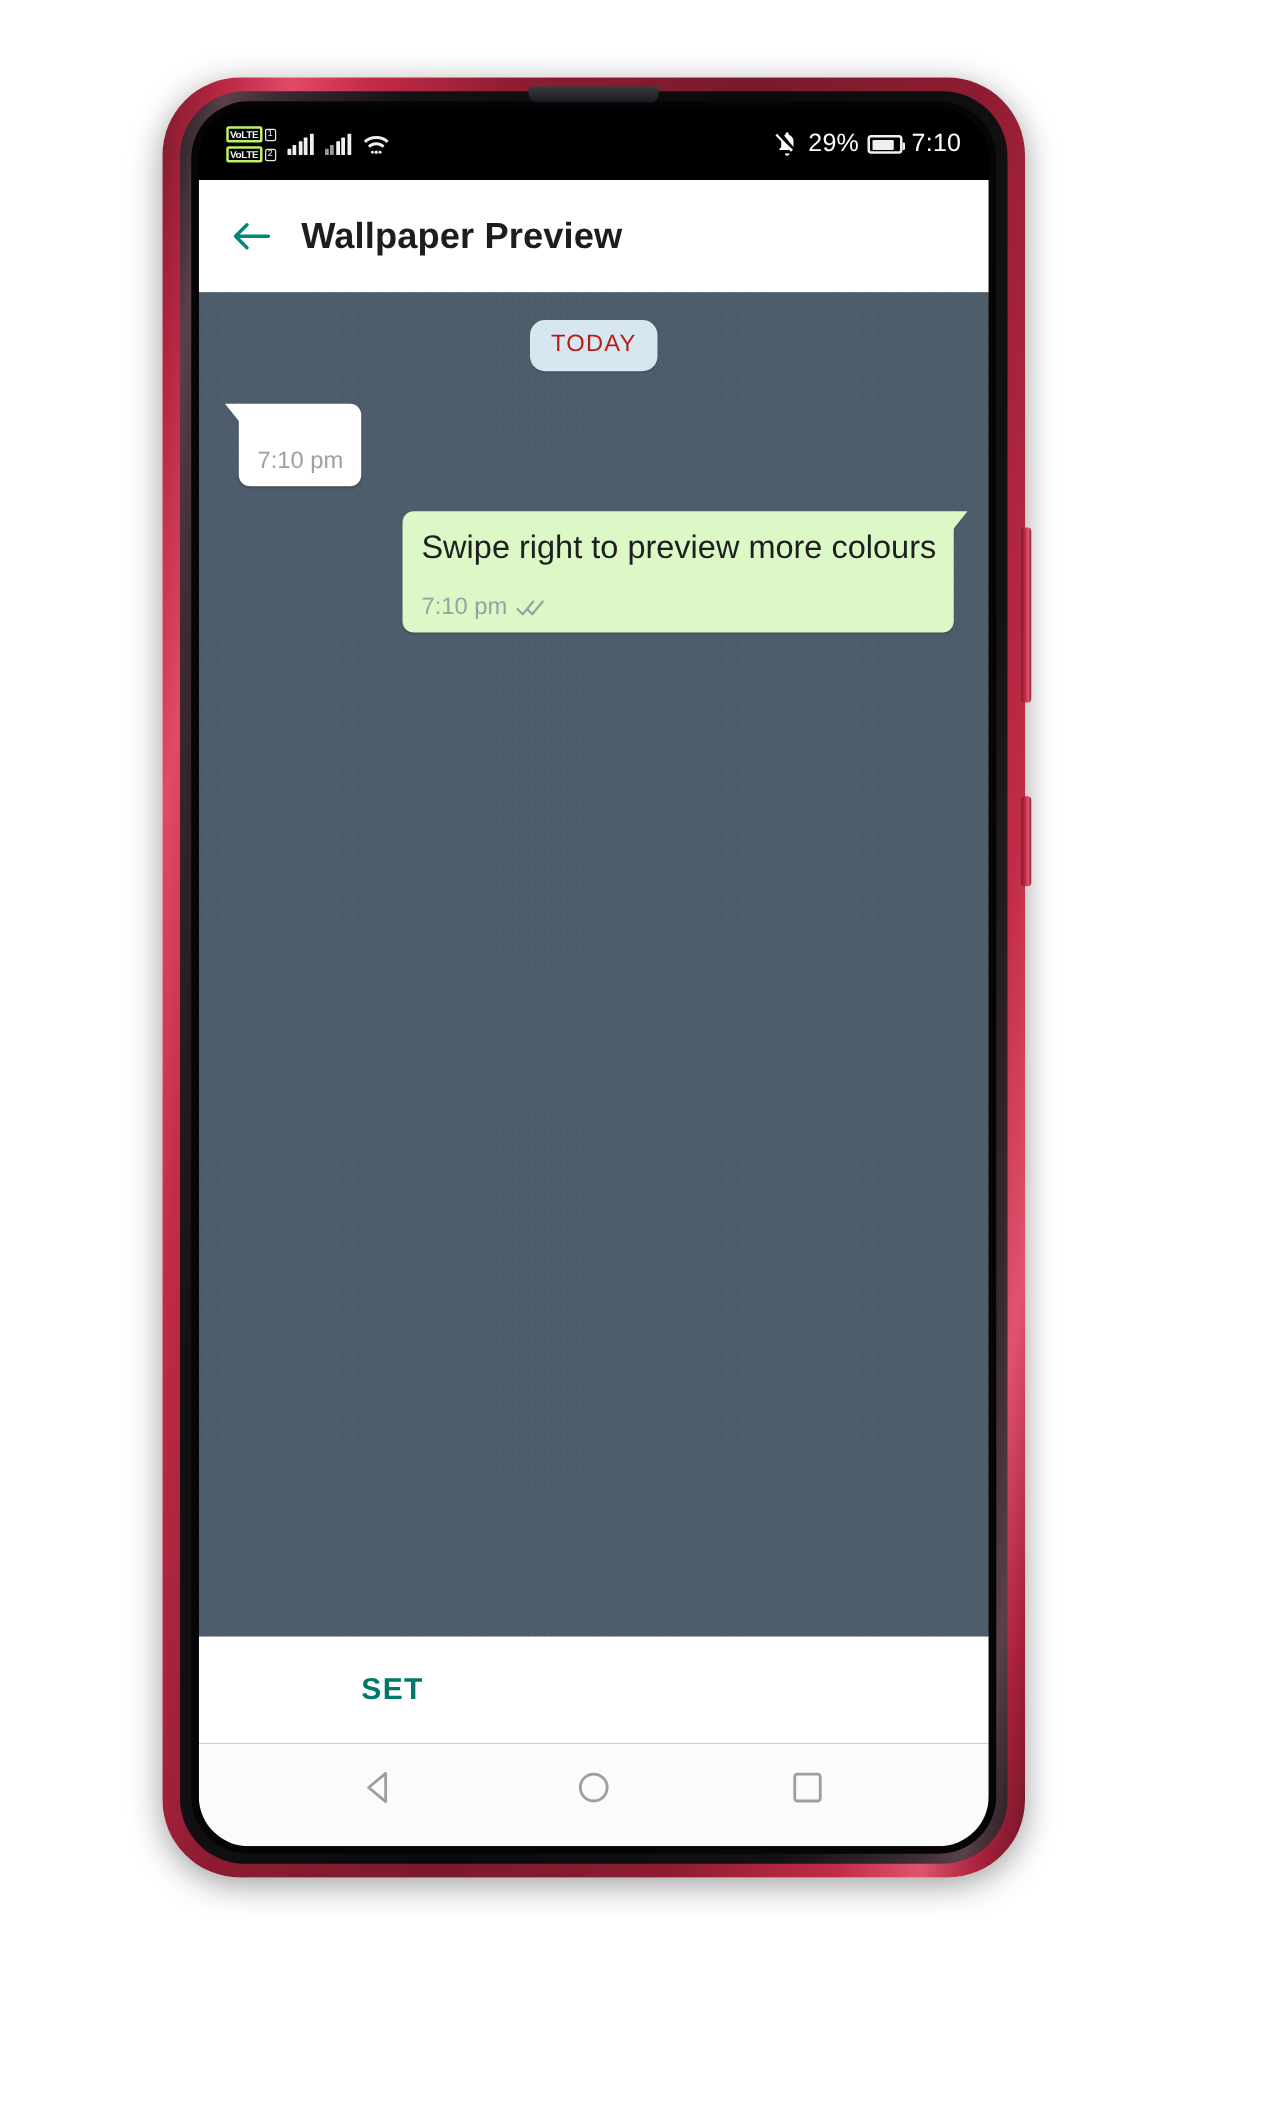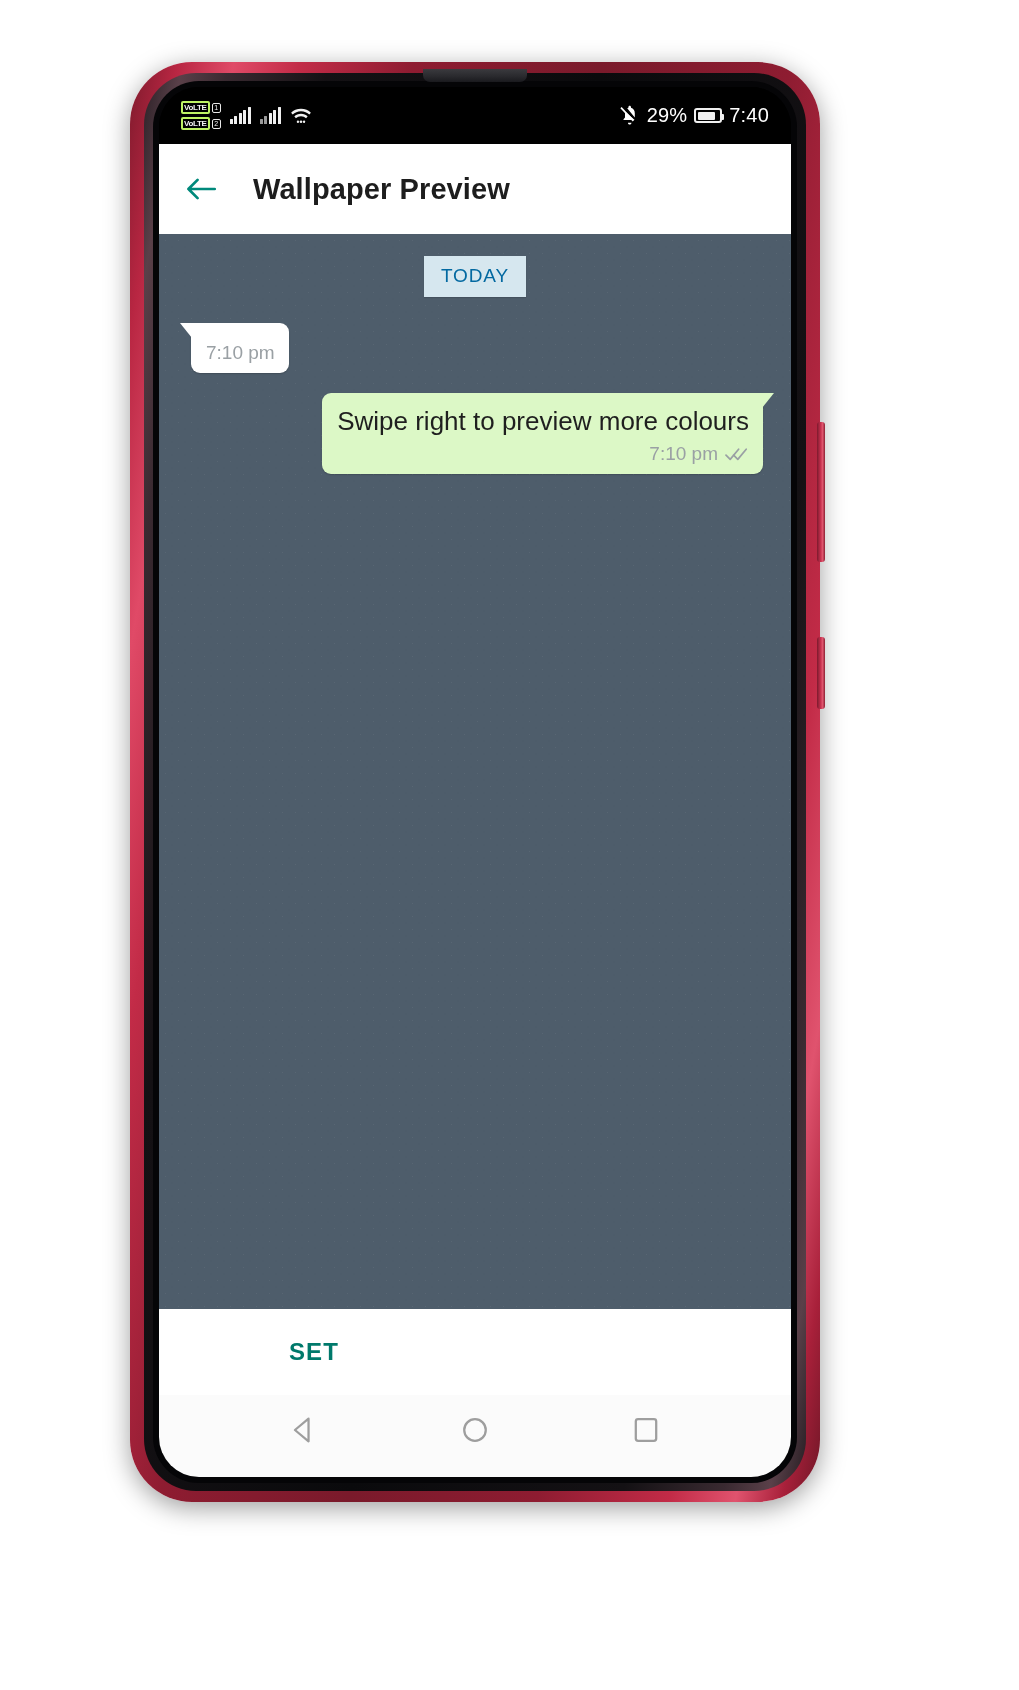--- a/index.html
+++ b/index.html
@@ -177,21 +177,21 @@
     width: 72%; background:#f0f0f0; border-radius:1px; display:block;
   }
 
   
   .appbar {
     height: 90px;
     background: #ffffff;
     display: flex;
     align-items: center;
     padding-left: 26px;
-    gap: 36px;
+    gap: 24px;
     flex: none;
   }
   .back-arrow { width: 32px; height: 28px; display:block; cursor: pointer; }
   .appbar-title {
     font-size: 29px;
     font-weight: bold;
     color: #1d1d1d;
     letter-spacing: 0.1px;
   }
 
@@ -206,25 +206,25 @@
     background-size: 13px 13px, 13px 13px;
     background-position: 0 0, 6.5px 6.5px;
     padding: 22px 20px 0 20px;
     box-sizing: border-box;
     overflow: hidden;
   }
 
   .day-wrap { display: flex; justify-content: center; margin-bottom: 26px; }
   .day-badge {
     background: #d6e7ef;
-    color: #0369a1;
+    color: #b91c1c;
     font-size: 19px;
     letter-spacing: 0.9px;
     padding: 9px 17px 10px 17px;
-    border-radius: 0;
+    border-radius: 12px;
     box-shadow: 0 1px 1px rgba(0,0,0,0.12);
   }
 
   .row { display: flex; margin-bottom: 20px; }
   .row.left { justify-content: flex-start; padding-left: 12px; }
   .row.right { justify-content: flex-end; padding-right: 8px; }
 
   .bubble {
     position: relative;
     max-width: 86%;
@@ -254,23 +254,23 @@
 
   .msg-text {
     font-size: 26px;
     color: #1f1f1f;
     line-height: 1.18;
     white-space: nowrap;
   }
   .meta {
     display: flex;
     align-items: center;
-    justify-content: flex-end;
+    justify-content: flex-start;
     gap: 7px;
-    margin-top: 6px;
+    margin-top: 22px;
   }
   .meta-time { font-size: 19px; color: #9aa0a4; }
   .ticks { width: 24px; height: 14px; display:block; }
 
   
   .actionbar {
     flex: none;
     height: 86px;
     background: #ffffff;
     display: flex;
@@ -353,21 +353,21 @@
       </div>
       <div class="sb-right">
         <svg width="20" height="21" viewBox="0 0 20 21">
           <path d="M14.8 12.6V8.2c0-2.6-1.4-4.8-3.8-5.4v-.6c0-.8-.6-1.4-1.3-1.4s-1.3.6-1.3 1.4v.6c-.4.1-.8.3-1.2.5l7.6 9.3zM5.2 6.4C5.1 7 5 7.6 5 8.2v4.4l-1.5 1.6v.8h11.1L5.2 6.4zM9.7 19.6c1 0 1.8-.8 1.8-1.8H7.9c0 1 .8 1.8 1.8 1.8z" fill="#ffffff"></path>
           <rect x="1.6" y="2" width="18.2" height="1.7" fill="#ffffff" transform="rotate(47 1.6 2)"></rect>
         </svg>
         <span class="sb-text">29%</span>
         <span class="battery">
             <i></i>
           </span>
-        <span class="sb-text">7:40</span>
+        <span class="sb-text">7:10</span>
       </div>
     </div>
 
     <div class="appbar">
       <svg class="back-arrow" viewBox="0 0 28 24">
         <path d="M26 12H3M11 4L3 12l8 8" fill="none" stroke="#00897b" stroke-width="2.4" stroke-linecap="round" stroke-linejoin="round"></path>
       </svg>
       <div class="appbar-title">Wallpaper Preview</div>
     </div>
 

